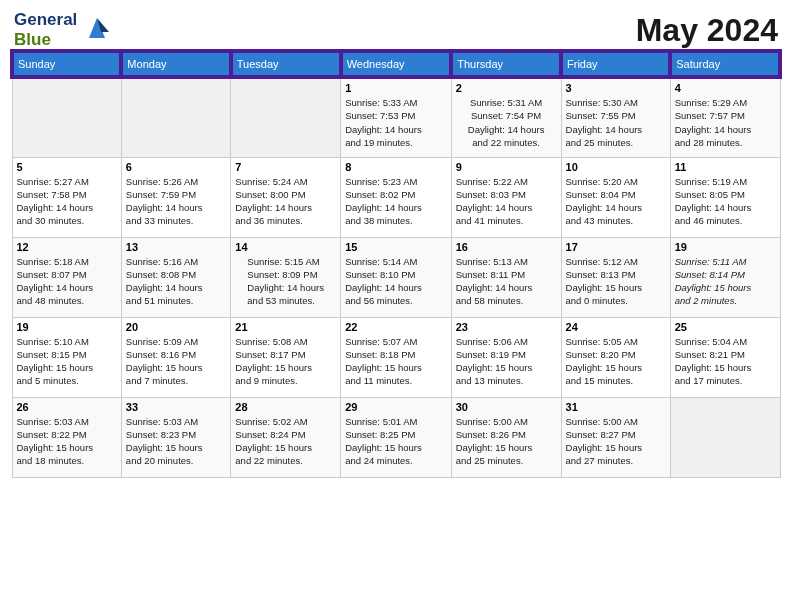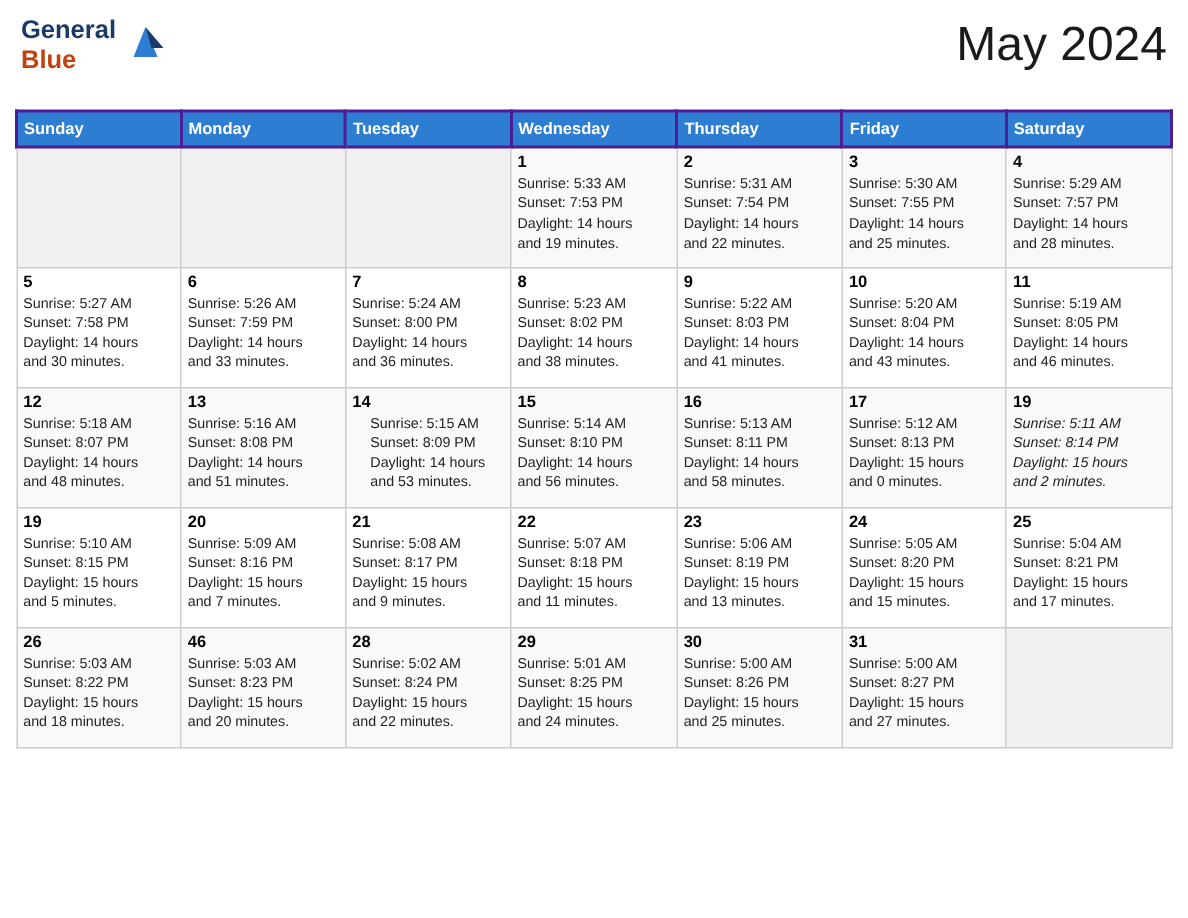--- a/index.html
+++ b/index.html
@@ -6,56 +6,56 @@
     body {
       font-family: Arial, sans-serif;
       background: #fff;
       width: 792px;
       min-height: 612px;
       padding: 10px;
     }
     .header {
       display: flex;
       justify-content: space-between;
-      align-items: center;
-      margin-bottom: 24px;
+      align-items: flex-end;
+      margin-bottom: 0;
       padding: 0 4px;
       gap: 36px;
     }
     .logo {
       display: flex;
       align-items: center;
       gap: 2px;
     }
     .title-block {
       text-align: right;
     }
     .month-title {
       font-size: 32px;
-      font-weight: normal;
+      font-weight: bold;
       color: #1a1a1a;
     }
     .subtitle {
       font-size: 14px;
       color: #333;
       font-weight: bold;
     }
     table {
       width: 100%;
       border-collapse: collapse;
       font-size: 10px;
     }
     thead tr th {
       background-color: #2d7dd2;
       color: #fff;
       font-size: 11px;
-      font-weight: bold;
+      font-weight: normal;
       padding: 5px 4px;
       text-align: left;
-      border: 2px solid #4c1d95;
+      border: 4px solid #4c1d95;
     }
     tbody tr td {
       border: 1px solid #ccc;
       vertical-align: top;
       padding: 3px 4px;
       height: 80px;
       width: 113px;
       background: #fff;
     }
     tbody tr:nth-child(odd) td {
@@ -77,21 +77,21 @@
   </style>
 </head>
 <body>
 
 <div class="header">
   <div class="logo">
     <div>
       <div style="display:flex;align-items:center;">
         <div>
           <div style="font-size:17px;font-weight:bold;color:#1a3a6b;line-height:1.15;">General</div>
-          <div style="font-size:17px;font-weight:bold;color:#c2410c;line-height:1.15;">Blue</div>
+          <div style="font-size:17px;font-weight:bold;color:#4d7c0f;line-height:1.15;">Blue</div>
         </div>
         <svg width="32" height="28" viewBox="0 0 32 28" style="margin-left:4px;margin-top:-4px;">
           <polygon points="8,24 16,4 24,24" fill="#2d7dd2"></polygon>
           <polygon points="16,4 28,18 20,18" fill="#1a3a6b"></polygon>
         </svg>
       </div>
     </div>
   </div>
   <div class="title-block">
     <div class="month-title">May 2024</div>
@@ -117,21 +117,21 @@
         <td class="empty"></td>
         <td>
           <div class="day-num">1</div>
           <div class="day-info" style="white-space: pre-line;">Sunrise: 5:33 AM
 Sunset: 7:53 PM
 Daylight: 14 hours
 and 19 minutes.</div>
         </td>
         <td>
           <div class="day-num">2</div>
-          <div class="day-info" style="white-space: pre-line;">Sunrise: 5:31 AM
+          <div class="day-info" style="white-space: pre-line; text-align: center;">Sunrise: 5:31 AM
 Sunset: 7:54 PM
 Daylight: 14 hours
 and 22 minutes.</div>
         </td>
         <td>
           <div class="day-num">3</div>
           <div class="day-info" style="white-space: pre-line;">Sunrise: 5:30 AM
 Sunset: 7:55 PM
 Daylight: 14 hours
 and 25 minutes.</div>
@@ -299,21 +299,21 @@
       </tr>
       <tr>
         <td>
           <div class="day-num">26</div>
           <div class="day-info" style="white-space: pre-line;">Sunrise: 5:03 AM
 Sunset: 8:22 PM
 Daylight: 15 hours
 and 18 minutes.</div>
         </td>
         <td>
-          <div class="day-num">46</div>
+          <div class="day-num">33</div>
           <div class="day-info" style="white-space: pre-line;">Sunrise: 5:03 AM
 Sunset: 8:23 PM
 Daylight: 15 hours
 and 20 minutes.</div>
         </td>
         <td>
           <div class="day-num">28</div>
           <div class="day-info" style="white-space: pre-line;">Sunrise: 5:02 AM
 Sunset: 8:24 PM
 Daylight: 15 hours

